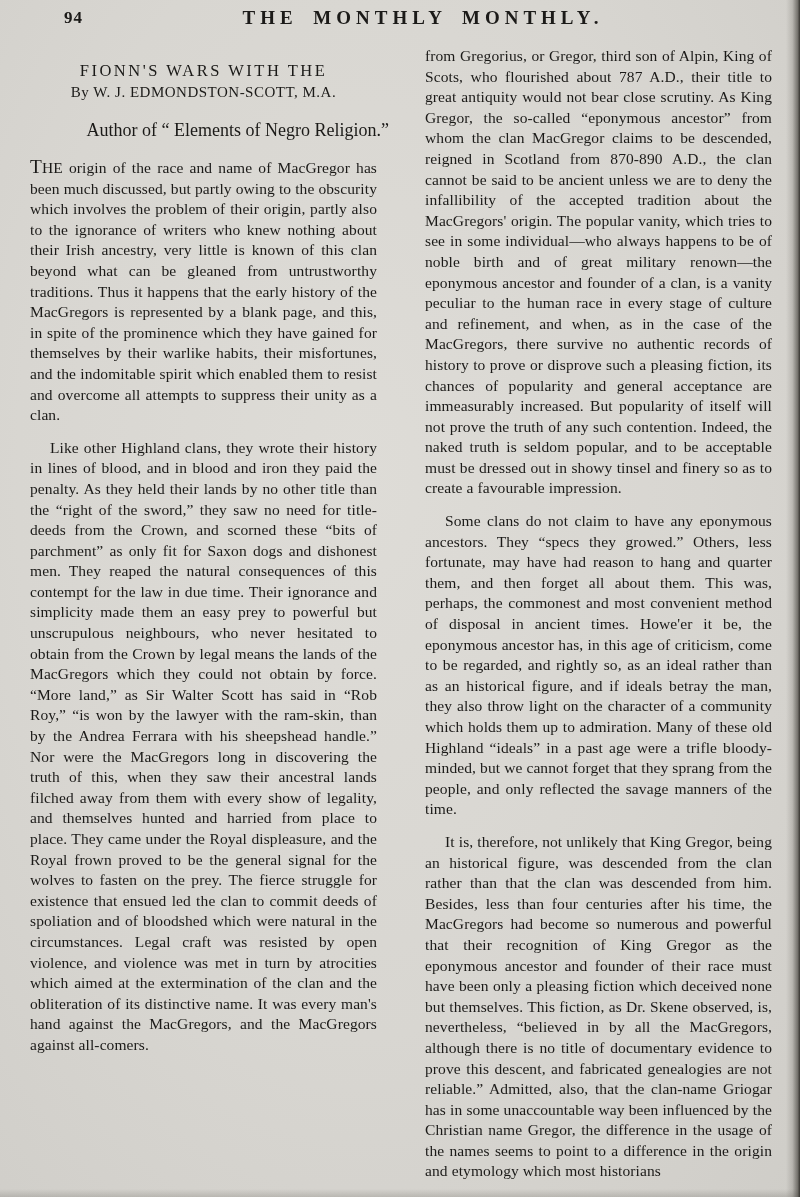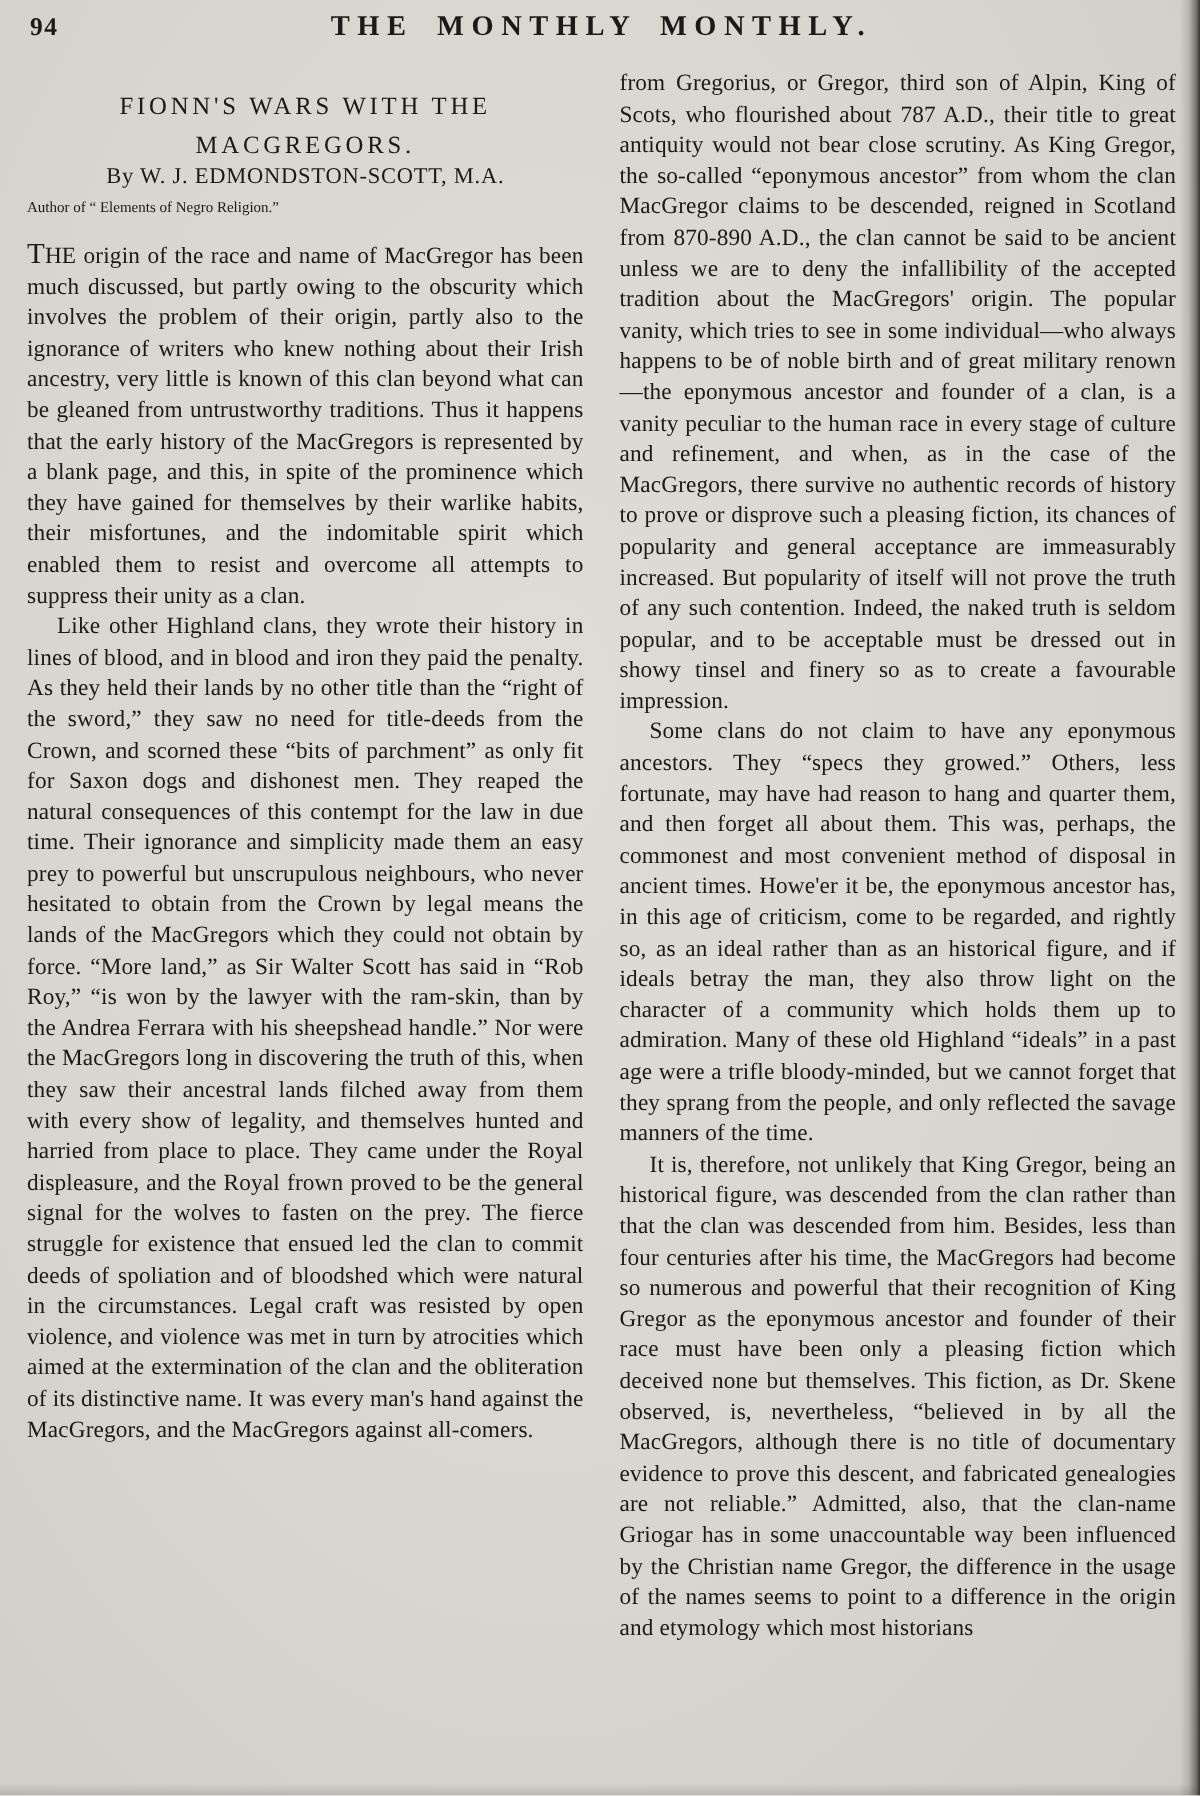--- a/index.html
+++ b/index.html
@@ -19,20 +19,21 @@
   .page {
     position: relative;
     width: 100%;
     height: 100%;
     box-sizing: border-box;
     padding: 6px 16px 0 18px;
   }
   .running-head {
     position: relative;
     height: 32px;
+    margin-left: 44px;
   }
   .page-num {
     position: absolute;
     left: 2px;
     top: 2px;
     font-size: 17px;
     font-weight: bold;
     letter-spacing: 1px;
   }
   .masthead {
@@ -60,27 +61,27 @@
     font-weight: normal;
     letter-spacing: 2.5px;
     line-height: 26px;
   }
   .byline {
     text-align: center;
     font-size: 15px;
     letter-spacing: 0.5px;
   }
   .author-note {
-    margin-top: 6px;
+    margin-top: 19px;
     margin-bottom: 16px;
-    text-align: left;
-    font-size: 10px;
+    text-align: right;
+    font-size: 18px;
   }
   .body-para {
-    margin: 0;
+    margin: 12px;
     font-size: 15.5px;
     line-height: 20.6px;
     text-align: justify;
     text-indent: 20px;
     letter-spacing: 0.1px;
   }
   .body-para.no-indent {
     text-indent: 0;
   }
   .body-para.opening::first-letter {
@@ -120,21 +121,20 @@
   <header class="running-head">
     <span class="page-num">94</span>
     <span class="masthead">THE  MONTHLY  MONTHLY.</span>
   </header>
 
   <div class="columns">
 
     <div class="col col-left">
       <h1 class="article-title">
         <span style="display:block">FIONN'S WARS WITH THE</span>
-        <span style="display:block">MACGREGORS.</span>
       </h1>
       <div class="byline">By W. J. EDMONDSTON-SCOTT, M.A.</div>
       <div class="author-note">Author of “ Elements of Negro Religion.”</div>
 
       <p class="body-para no-indent opening">THE origin of the race and name of MacGregor has been much discussed, but partly owing to the obscurity which involves the problem of their origin, partly also to the ignorance of writers who knew nothing about their Irish ancestry, very little is known of this clan beyond what can be gleaned from untrustworthy traditions. Thus it happens that the early history of the MacGregors is represented by a blank page, and this, in spite of the prominence which they have gained for themselves by their warlike habits, their misfortunes, and the indomitable spirit which enabled them to resist and overcome all attempts to suppress their unity as a clan.</p>
       <p class="body-para">Like other Highland clans, they wrote their history in lines of blood, and in blood and iron they paid the penalty. As they held their lands by no other title than the “right of the sword,” they saw no need for title-deeds from the Crown, and scorned these “bits of parchment” as only fit for Saxon dogs and dishonest men. They reaped the natural consequences of this contempt for the law in due time. Their ignorance and simplicity made them an easy prey to powerful but unscrupulous neighbours, who never hesitated to obtain from the Crown by legal means the lands of the MacGregors which they could not obtain by force. “More land,” as Sir Walter Scott has said in “Rob Roy,” “is won by the lawyer with the ram-skin, than by the Andrea Ferrara with his sheepshead handle.” Nor were the MacGregors long in discovering the truth of this, when they saw their ancestral lands filched away from them with every show of legality, and themselves hunted and harried from place to place. They came under the Royal displeasure, and the Royal frown proved to be the general signal for the wolves to fasten on the prey. The fierce struggle for existence that ensued led the clan to commit deeds of spoliation and of bloodshed which were natural in the circumstances. Legal craft was resisted by open violence, and violence was met in turn by atrocities which aimed at the extermination of the clan and the obliteration of its distinctive name. It was every man's hand against the MacGregors, and the MacGregors against all-comers.</p>
     </div>
 
     <div class="col col-right">
       <p class="body-para no-indent">from Gregorius, or Gregor, third son of Alpin, King of Scots, who flourished about 787 A.D., their title to great antiquity would not bear close scrutiny. As King Gregor, the so-called “eponymous ancestor” from whom the clan MacGregor claims to be descended, reigned in Scotland from 870-890 A.D., the clan cannot be said to be ancient unless we are to deny the infallibility of the accepted tradition about the MacGregors' origin. The popular vanity, which tries to see in some individual—who always happens to be of noble birth and of great military renown—the eponymous ancestor and founder of a clan, is a vanity peculiar to the human race in every stage of culture and refinement, and when, as in the case of the MacGregors, there survive no authentic records of history to prove or disprove such a pleasing fiction, its chances of popularity and general acceptance are immeasurably increased. But popularity of itself will not prove the truth of any such contention. Indeed, the naked truth is seldom popular, and to be acceptable must be dressed out in showy tinsel and finery so as to create a favourable impression.</p>

